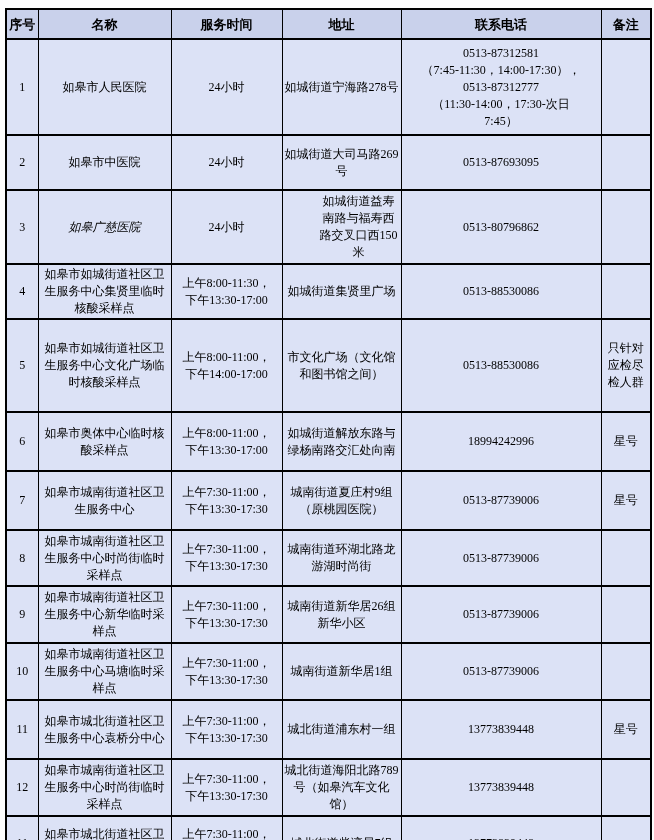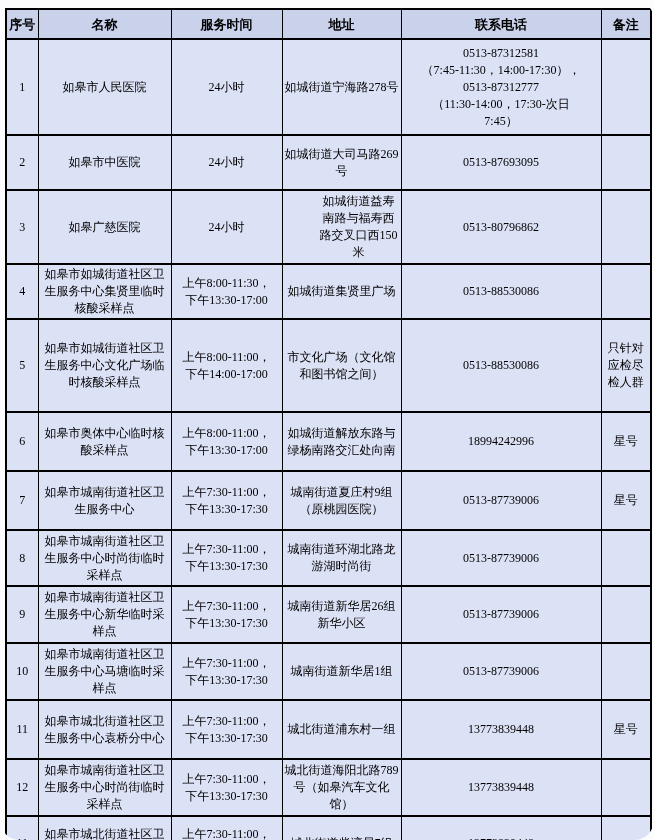--- a/index.html
+++ b/index.html
@@ -9,21 +9,21 @@
     --border:#000000;
   }
   *{margin:0;padding:0;box-sizing:border-box;}
   html,body{width:654px;height:840px;}
   body{
     background:var(--page-bg);
     font-family:"Liberation Serif","DejaVu Serif",serif;
     color:#000;
   }
   .canvas{
-    position:relative;width:654px;height:840px;overflow:hidden;background:var(--page-bg);border-radius:20px;
+    position:relative;width:654px;height:840px;overflow:hidden;background:var(--page-bg);
   }
   table.sites{
     position:absolute;left:5px;top:8px;width:645px;
     border-collapse:collapse;table-layout:fixed;
     border:2px solid var(--border);
   }
   col.c-no{width:32px;}
   col.c-name{width:133px;}
   col.c-time{width:111px;}
   col.c-addr{width:119px;}
@@ -89,21 +89,21 @@
         <tr>
           <td class="cell-no" style="height: 55px;">2</td>
           <td class="cell-name" style="height: 55px;">如皋市中医院</td>
           <td class="cell-time" style="height: 55px;">24小时</td>
           <td class="cell-address" style="height: 55px;">如城街道大司马路269号</td>
           <td class="cell-phone" style="height: 55px;">0513-87693095</td>
           <td class="cell-note" style="height: 55px;"></td>
         </tr>
         <tr>
           <td class="cell-no" style="height: 61px;">3</td>
-          <td class="cell-name" style="height: 61px;">如皋广慈医院</td>
+          <td class="cell-name" style="height: 61px; font-style: italic;">如皋广慈医院</td>
           <td class="cell-time" style="height: 61px;">24小时</td>
           <td class="cell-address" style="height: 61px; padding-left: 36px;">如城街道益寿南路与福寿西路交叉口西150米</td>
           <td class="cell-phone" style="height: 61px;">0513-80796862</td>
           <td class="cell-note" style="height: 61px;"></td>
         </tr>
         <tr>
           <td class="cell-no" style="height: 55px;">4</td>
           <td class="cell-name" style="height: 55px;">如皋市如城街道社区卫生服务中心集贤里临时核酸采样点</td>
           <td class="cell-time" style="height: 55px;">上午8:00-11:30，
 下午13:30-17:00</td>

